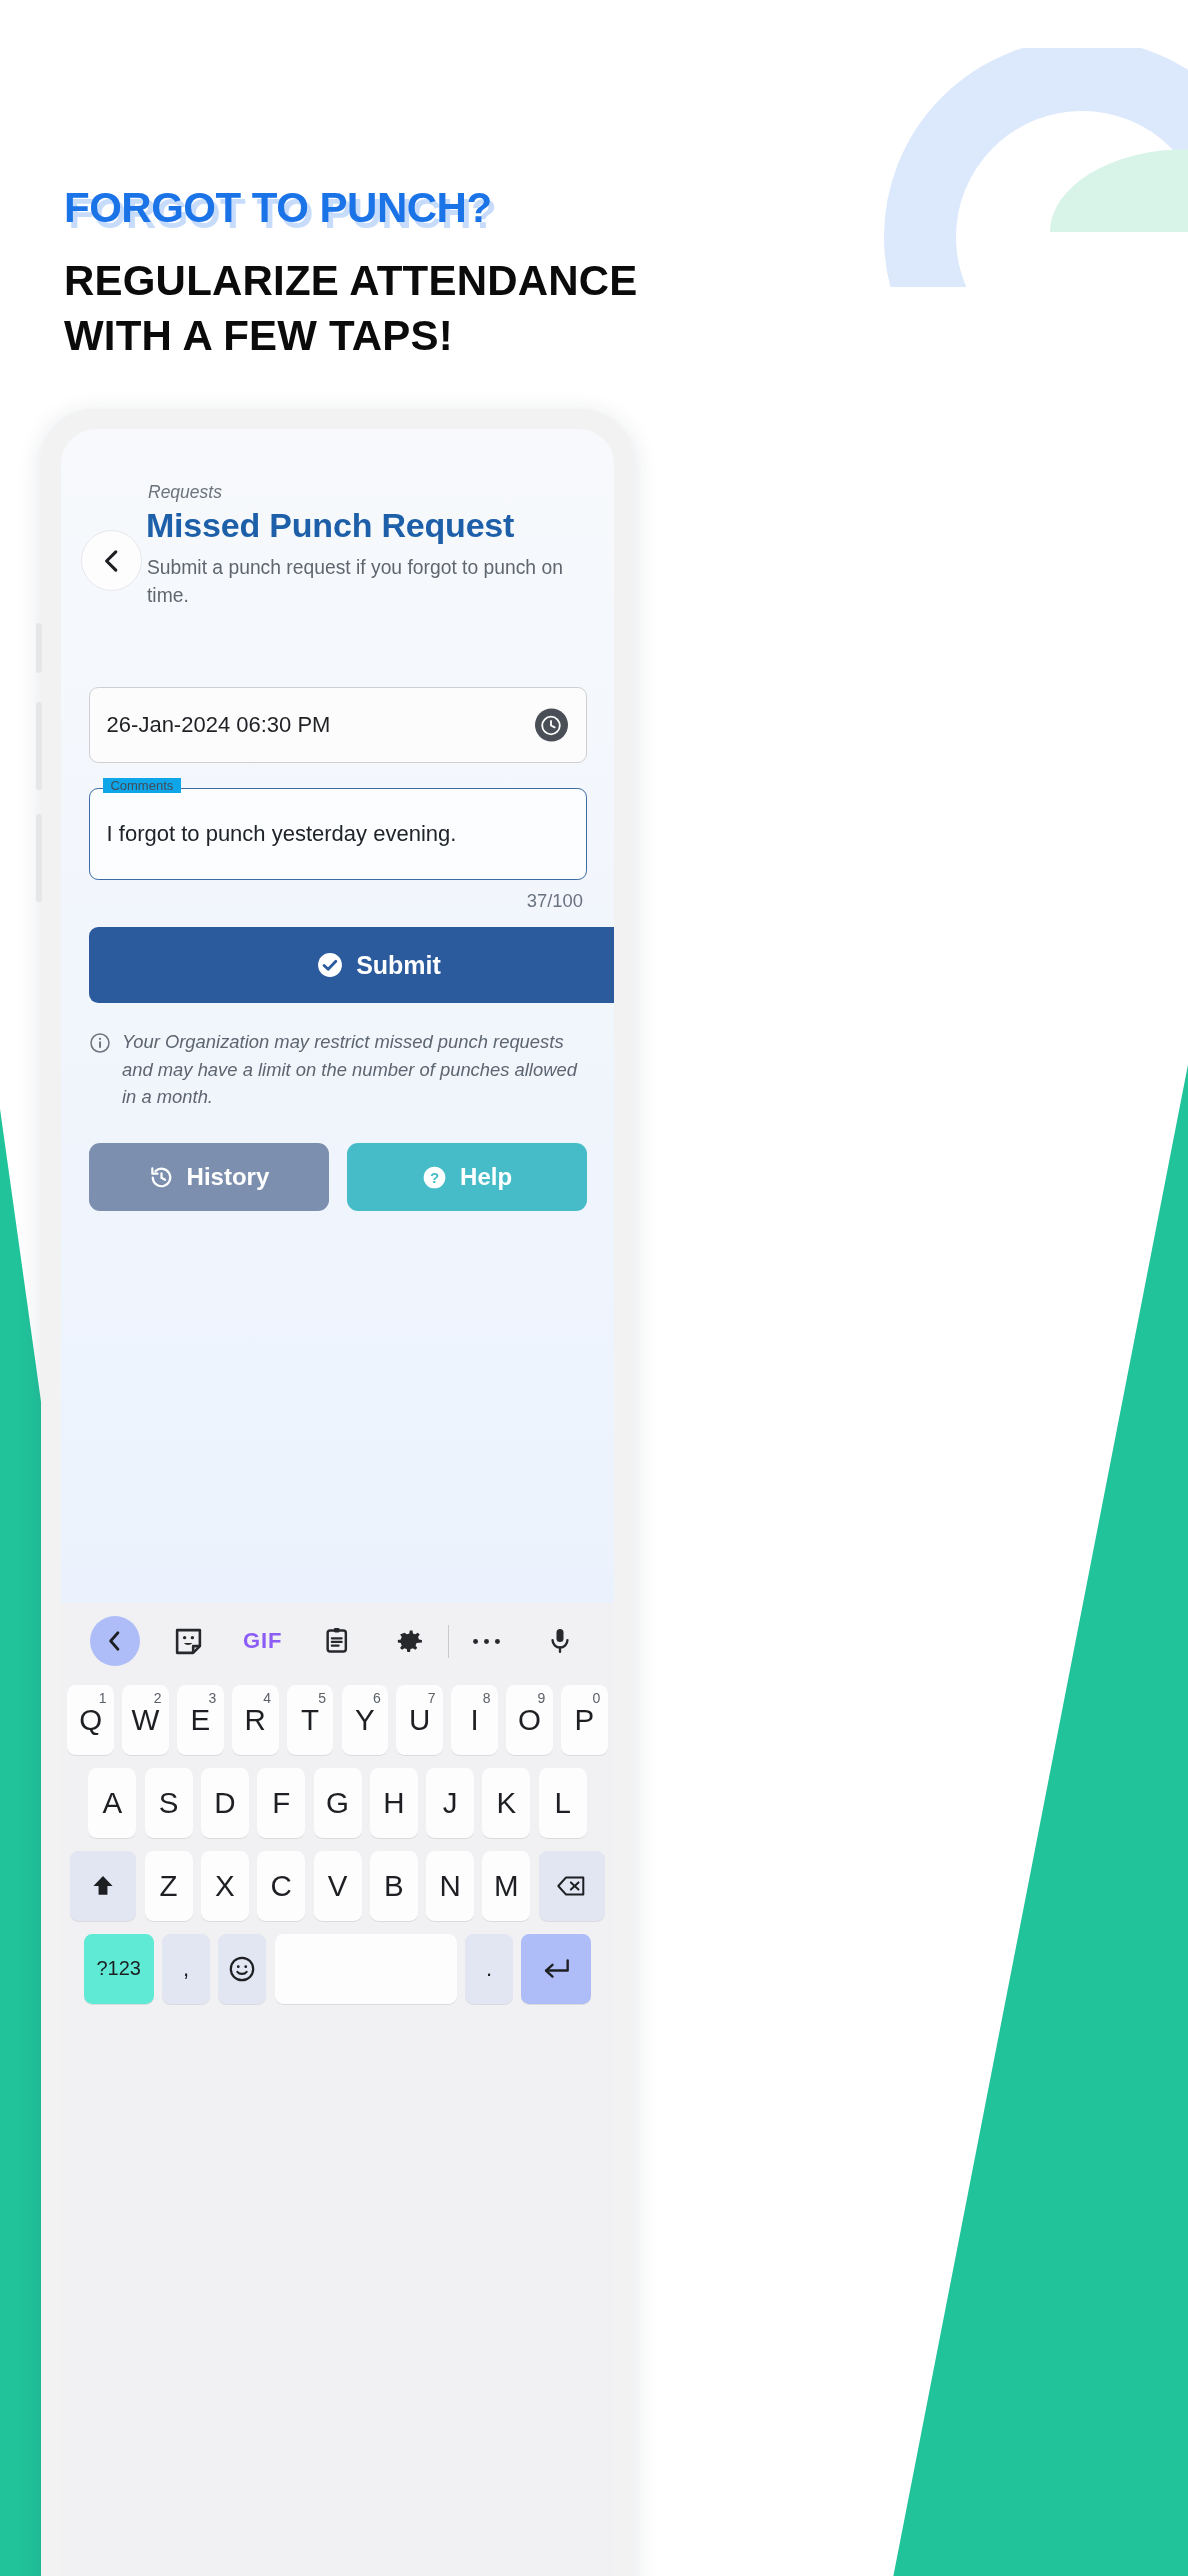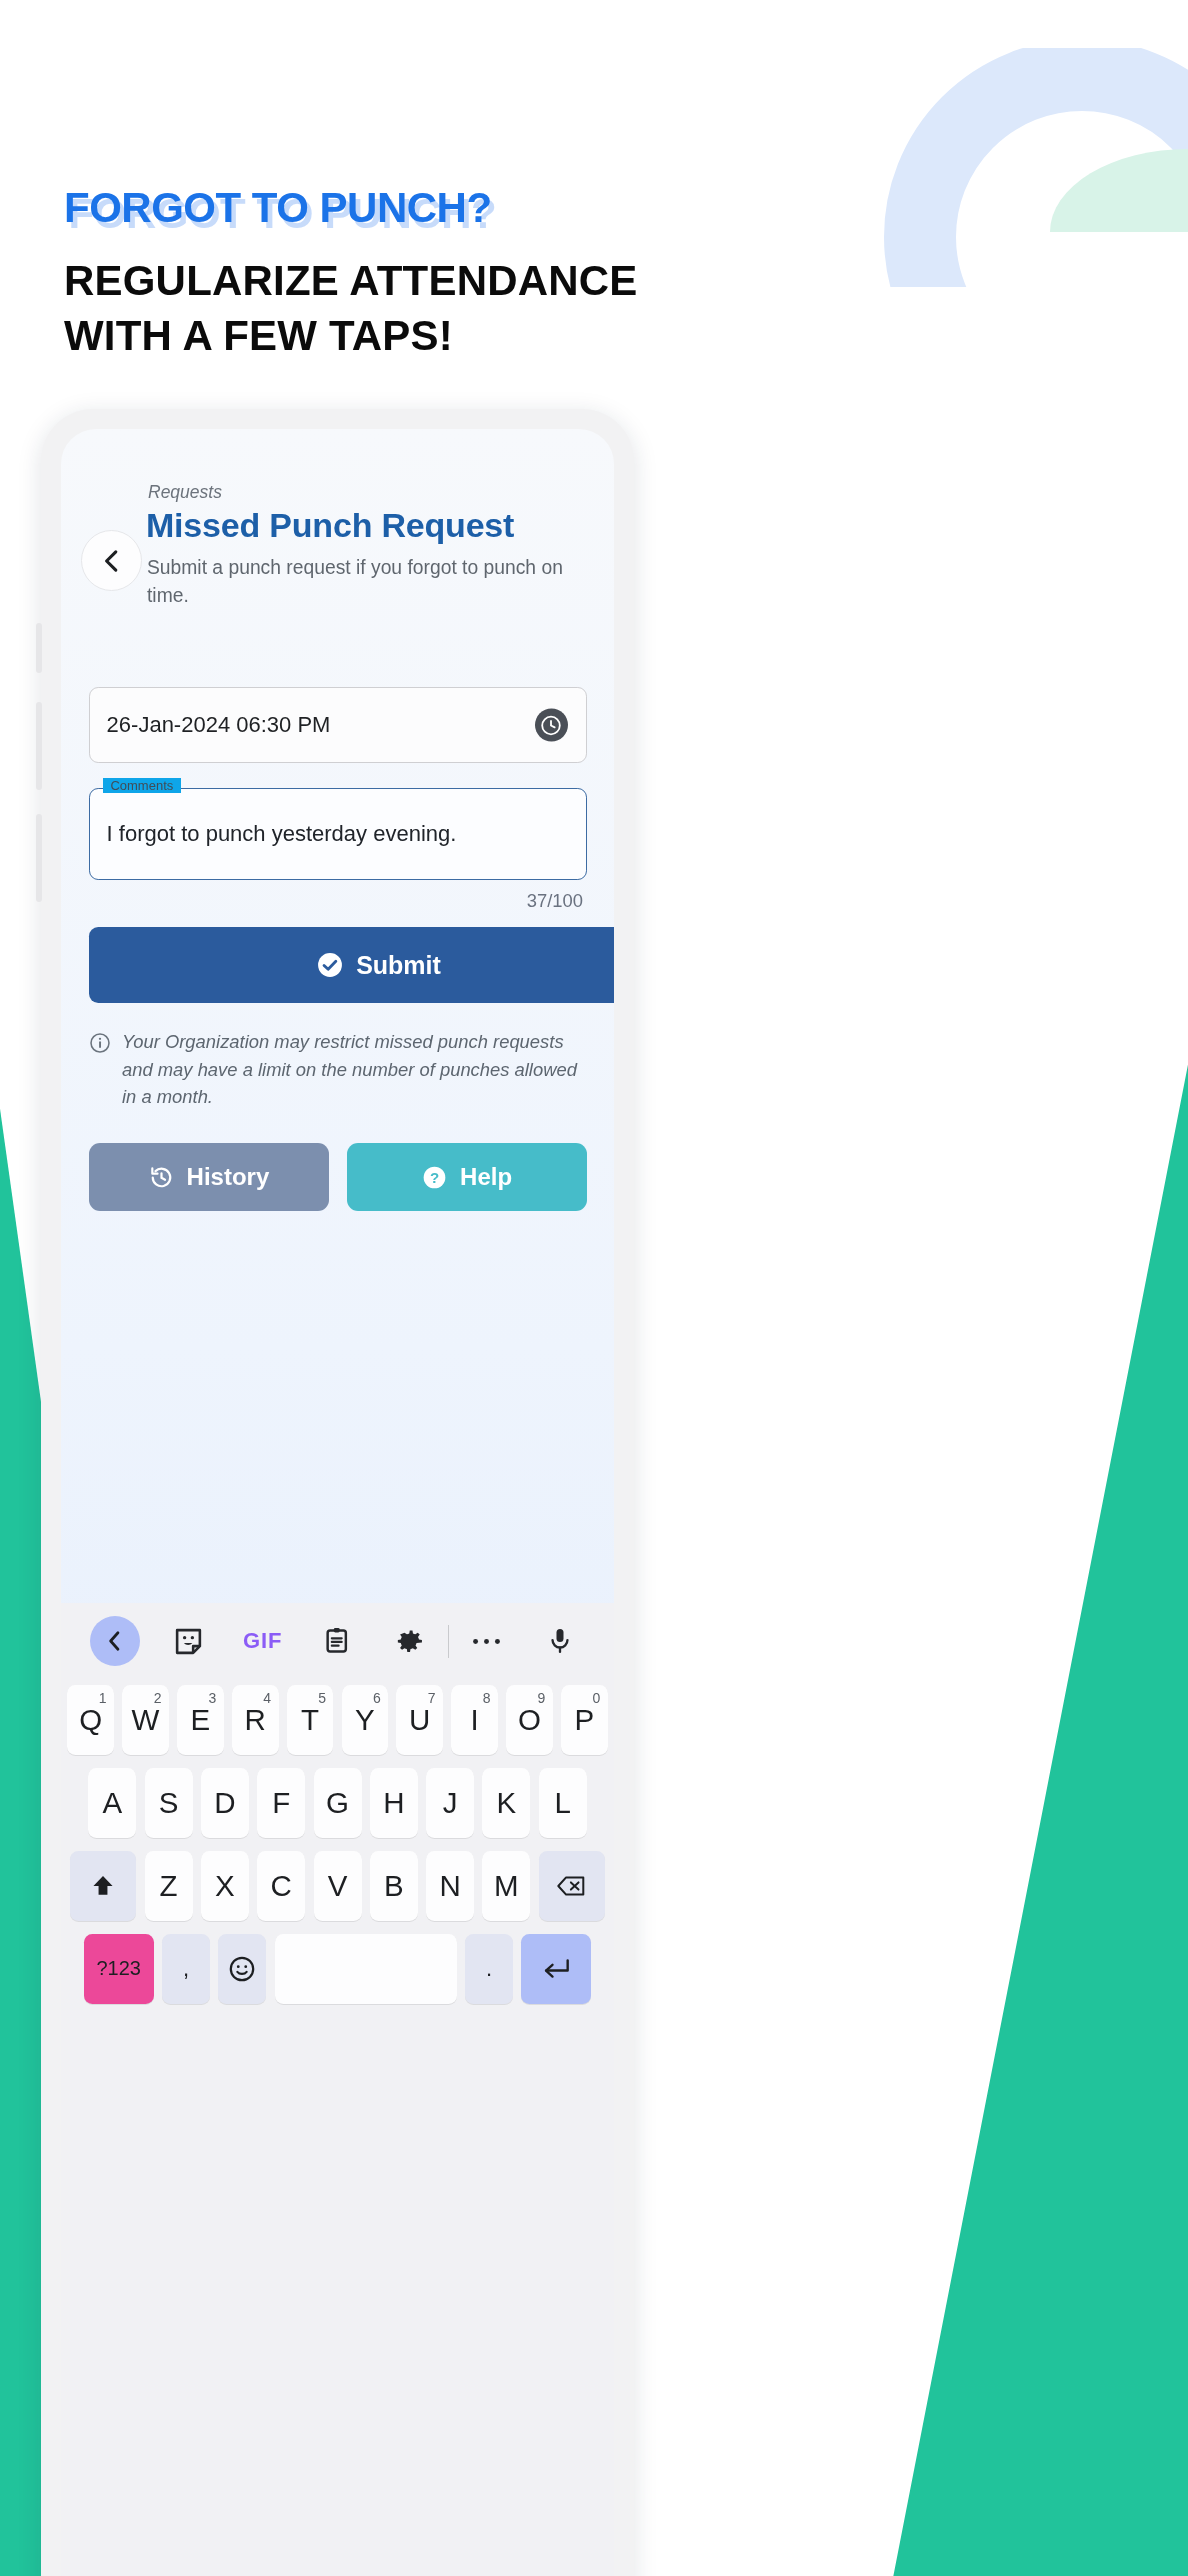--- a/index.html
+++ b/index.html
@@ -191,21 +191,21 @@
     position:relative; display:flex; align-items:center; justify-content:center;
     font-size:29.5px; color:#1d1f22; box-shadow:0 0.9px 0 rgba(0,0,0,0.09);
   }
   .key sup{
     position:absolute; top:5.5px; right:7.4px; font-size:14px; color:#5a5f66;
   }
   .key.wide{ width:66px; background:#e2e5f2; }
   .key.fn{ background:#e2e5f2; }
   .key.space{ width:182px; }
   .key.enter{ width:70px; background:#aebdf7; }
-  .key.num{ width:70px; background:#ec4899; font-size:20px; }
+  .key.num{ width:70px; background:#5eead4; font-size:20px; }
   .key.sm{ font-size:22px; }
 </style>
 </head>
 <body>
 
 <div id="stage">
 
   <div class="deco-arc"></div>
   <div class="deco-mint"></div>
   <div class="deco-teal-right"></div>

